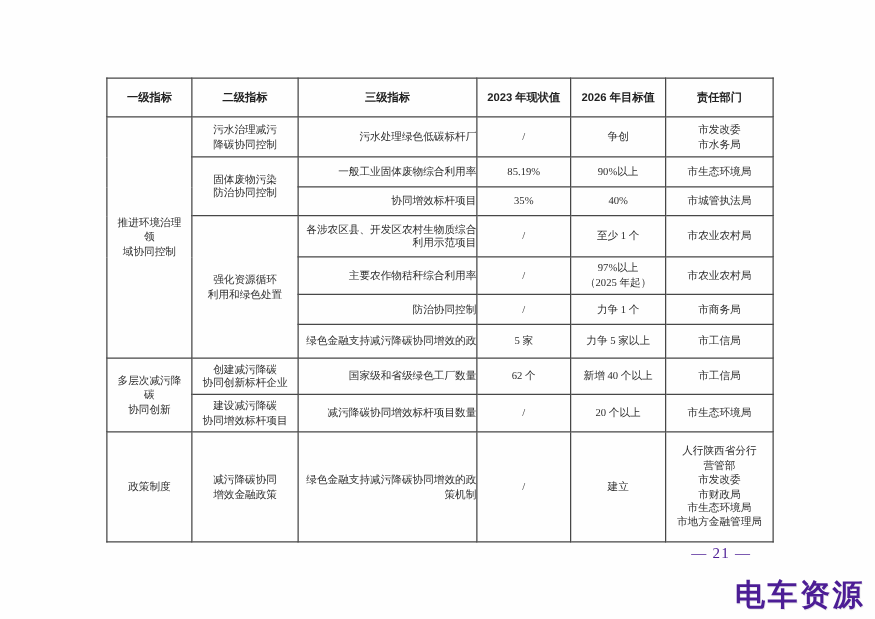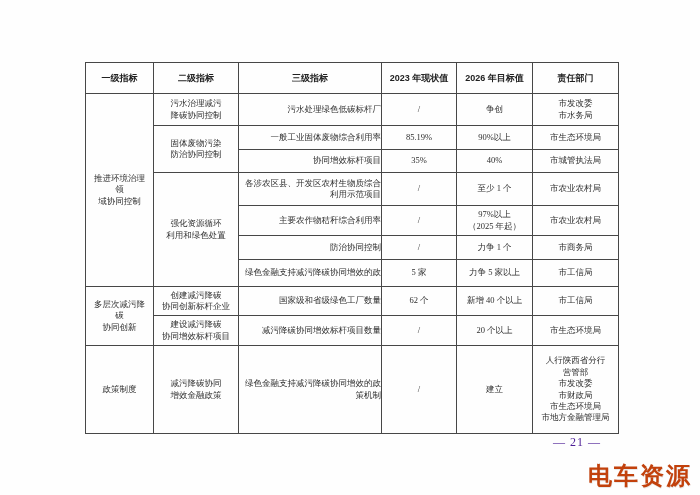--- a/index.html
+++ b/index.html
@@ -38,21 +38,21 @@
   tbody tr:nth-child(9){height:30px}
   tbody tr:nth-child(10){height:88px}
   .page-number{
     position:absolute;top:435px;right:99px;
     font-size:12px;letter-spacing:1px;color:#4c1d95;
   }
   .watermark{
     position:absolute;right:8px;bottom:3px;
     font-family:"Liberation Sans","DejaVu Sans",sans-serif;
     font-weight:bold;font-size:24px;letter-spacing:2px;
-    color:#c2410c;
+    color:#4c1d95;
     text-shadow:0.5px 0.5px 0 #e9e9e9;
   }
 </style>
 </head>
 <body>
 
 <div class="page-sheet">
 
   <table class="indicator-table">
     <colgroup>

